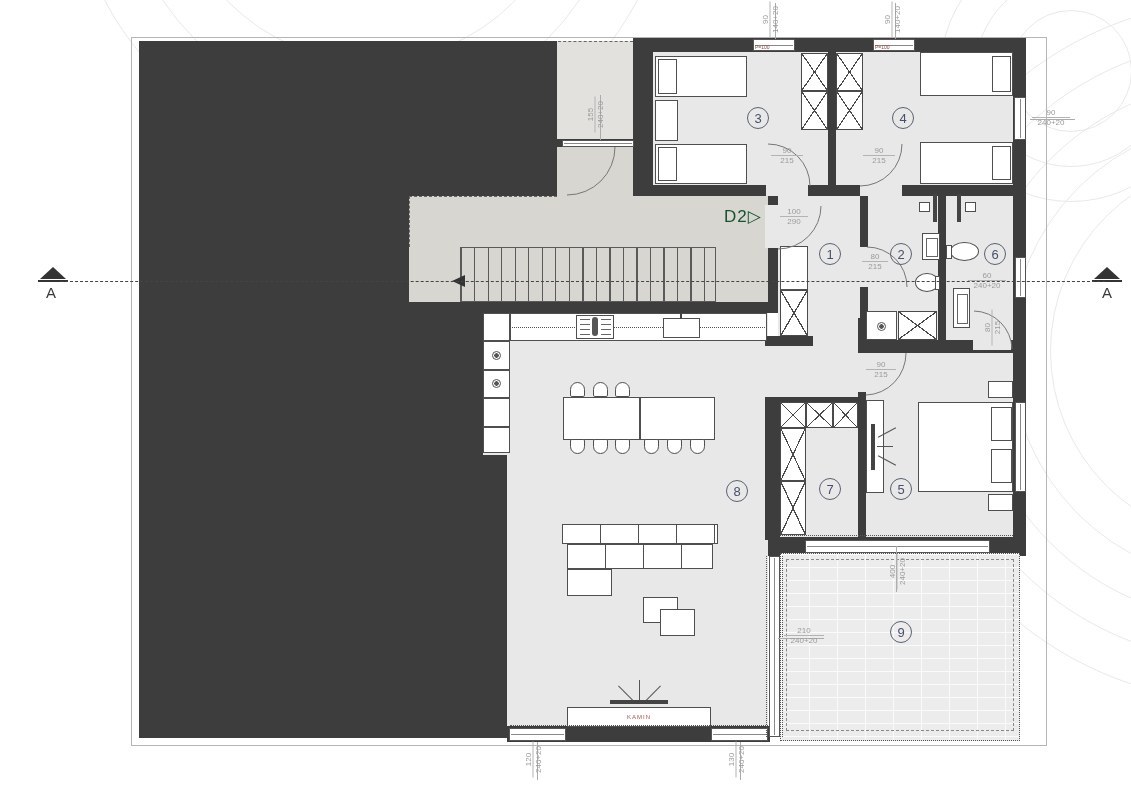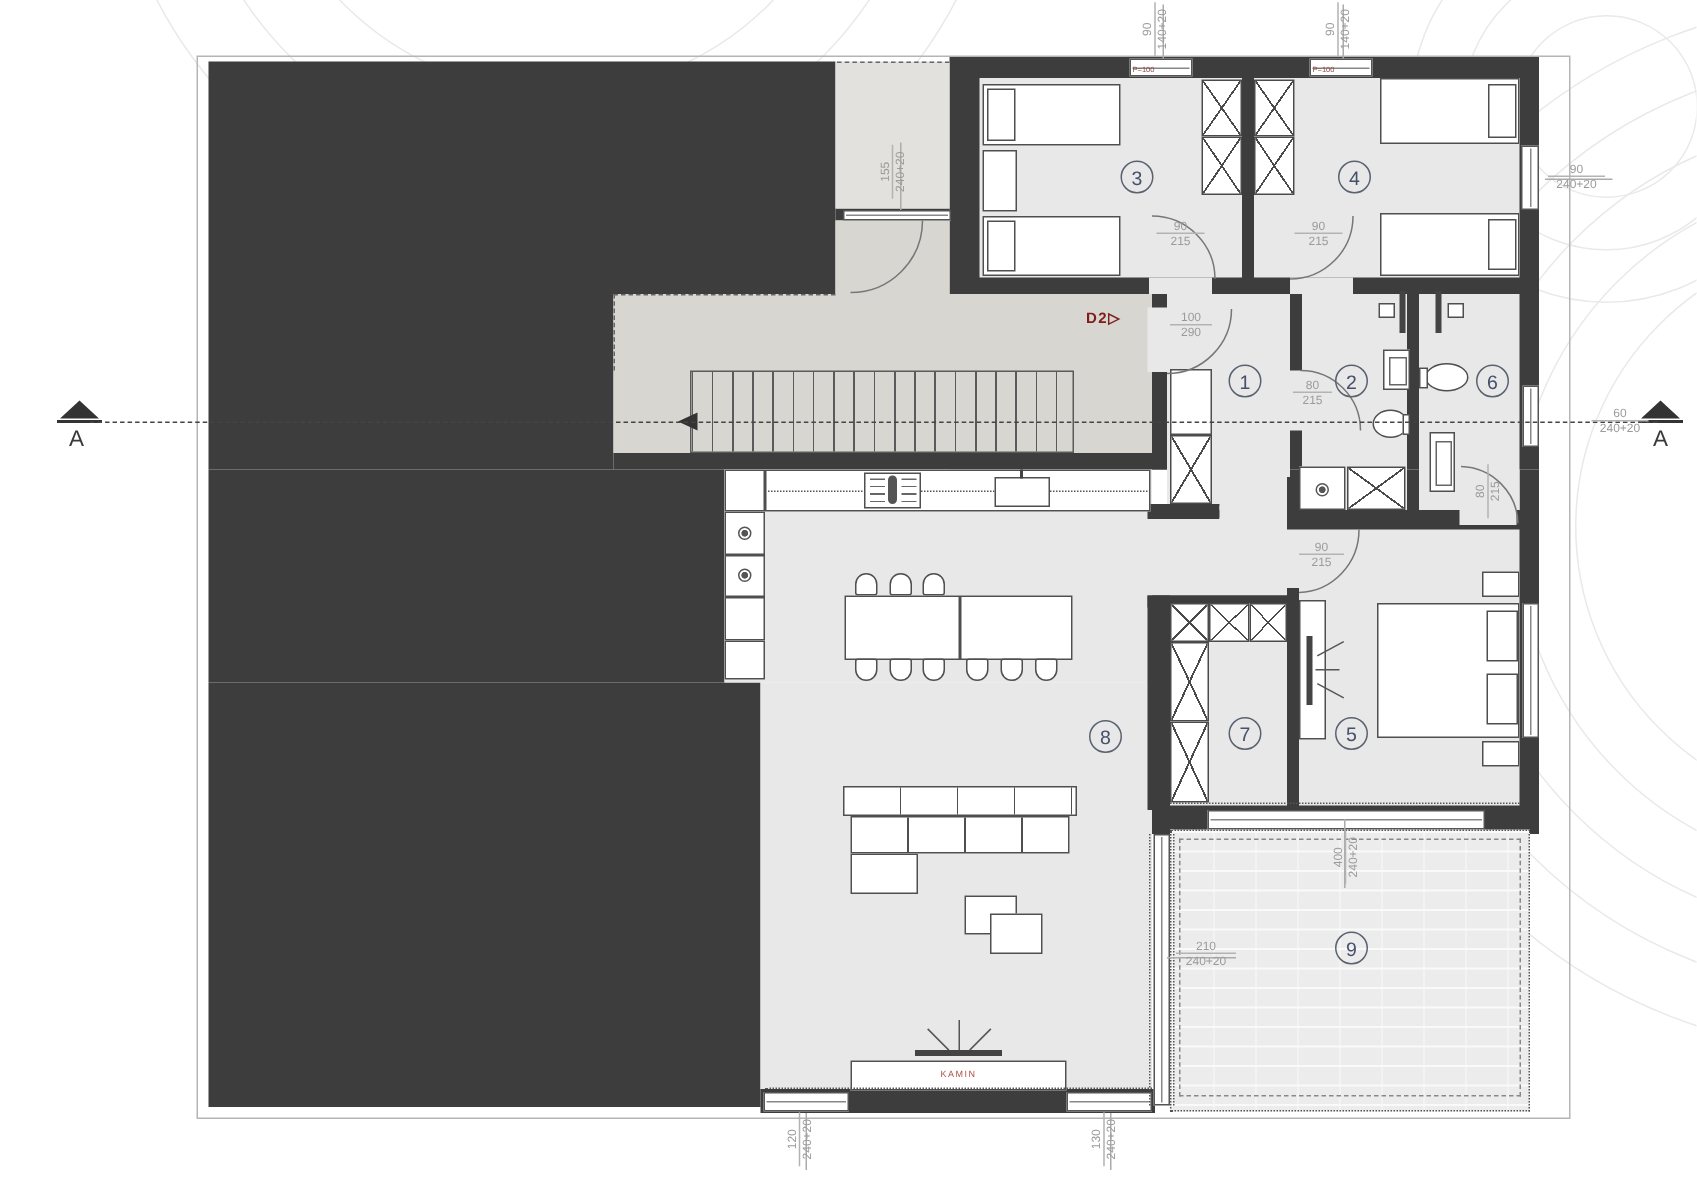--- a/index.html
+++ b/index.html
@@ -43,21 +43,21 @@
   .terrace{position:absolute;background-color:#ececec;border:1px dotted #555;box-sizing:border-box;
     background-image:linear-gradient(#fafafa 1px,transparent 1px),
                      linear-gradient(90deg,#fafafa 1px,transparent 1px);
     background-size:28px 13px;}
   .arc-deco{position:absolute;border:1px solid #e9e9e9;border-radius:50%;}
   .tri-up{position:absolute;width:0;height:0;border-left:13px solid transparent;
     border-right:13px solid transparent;border-bottom:12px solid #333;}
   .tri-left{position:absolute;width:0;height:0;border-top:6px solid transparent;
     border-bottom:6px solid transparent;border-right:13px solid #333;}
   .alabel{position:absolute;font-size:15px;color:#3a3a3a;z-index:30;}
-  .d2label{position:absolute;font-size:10px;font-weight:bold;color:#7f1d1d;z-index:30;letter-spacing:1px;}
+  .d2label{position:absolute;font-size:17px;font-weight:normal;color:#14532d;z-index:30;letter-spacing:1px;}
   .kamin{position:absolute;color:#b0524b;font-size:6px;letter-spacing:1px;text-align:center;z-index:26;}
   .parapet{position:absolute;font-size:5px;color:#8b4a42;z-index:26;}
   .ray{position:absolute;width:1px;background:#555;}
   svg.abs{z-index:24;}
 </style>
 </head>
 <body>
 
 <div class="arc-deco" style="left:1050px;top:160px;width:380px;height:380px"></div>
 <div class="arc-deco" style="left:1010px;top:120px;width:460px;height:460px"></div>
@@ -279,21 +279,21 @@
     <div class="db">140+20</div>
   </div>
 <div class="dim vdim" style="left:874px;top:10px;width:36px">
     <div class="da">90</div>
     <div class="db">140+20</div>
   </div>
 <div class="dim" style="left:1032px;top:108px;width:38px">
     <div class="da">90</div>
     <div class="db">240+20</div>
   </div>
-<div class="dim" style="left:1061px;top:271px;width:38px">
+<div class="dim" style="left:968px;top:271px;width:38px">
     <div class="da">60</div>
     <div class="db">240+20</div>
   </div>
 <div class="dim vdim" style="left:577px;top:105px;width:36px">
     <div class="da">155</div>
     <div class="db">240+20</div>
   </div>
 <div class="dim vdim" style="left:515px;top:750px;width:36px">
     <div class="da">120</div>
     <div class="db">240+20</div>

